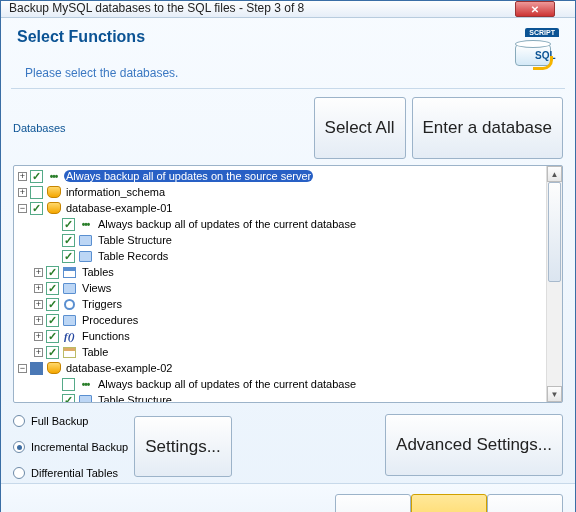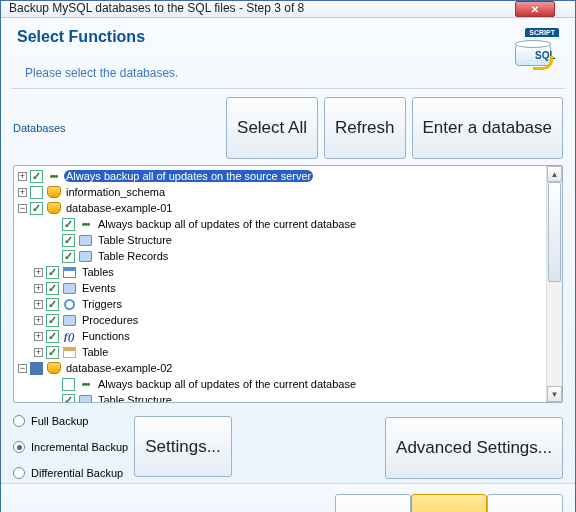--- a/index.html
+++ b/index.html
@@ -88,21 +88,21 @@
   .lbl { padding: 0 2px; }
   .lbl.sel { background: #2860c5; color: #fff; border-radius: 6px; }
   .scrollbar {
     width: 16px; background: #f1f1f1; border-left: 1px solid #ddd;
     display: flex; flex-direction: column;
   }
   .sb-btn { height: 16px; background: linear-gradient(#fdfdfd,#e7e7e7); border:1px solid #bcbcbc; display:flex; align-items:center; justify-content:center; font-size:8px; color:#555; }
   .sb-track { flex: 1; position: relative; }
   .sb-thumb { position:absolute; top:0; left:1px; right:1px; height:100px; background: linear-gradient(#fdfdfd,#dbe5f0); border:1px solid #a7b9cc; border-radius:2px; }
   .options {
-    display: flex; padding: 8px 12px 4px; gap: 20px; align-items: flex-end;
+    display: flex; padding: 8px 12px 4px; gap: 20px; align-items: center;
   }
   .radios { flex: 1; display:flex; flex-direction:column; gap: 10px; padding-top:4px; }
   .radio-row { display:flex; align-items:center; gap:6px; font-size:11px; }
   .radio {
     width:12px; height:12px; border:1px solid #6d8aa8; border-radius:50%; background:#fff;
     display:inline-flex; align-items:center; justify-content:center;
   }
   .radio.on::after { content:""; width:5px; height:5px; background:#3d6da3; border-radius:50%; }
   .opt-btns { display:flex; flex-direction:column; gap:8px; align-items:flex-end; }
   .settings-inline { display:inline-block; }
@@ -140,21 +140,20 @@
         <div class="arrow-curve"></div>
       </div>
     </div>
   </div>
 
   <div class="hr"></div>
 
   <div class="toolbar-row">
     <span class="section-label">Databases</span>
     <div class="btn">Select All</div>
-    <div class="btn">Refresh</div>
     <div class="btn btn-wide">Enter a database</div>
   </div>
 
   <div class="tree-wrap">
     <div class="tree">
       <div class="row ind1">
         <span class="exp">+</span>
         <span class="chk checked"></span>
         <span class="icn icn-bullets">•••</span>
         <span class="lbl sel">Always backup all of updates on the source server</span>
@@ -204,21 +203,21 @@
             <span class="icn-tbl"></span>
           </span>
         <span class="lbl">Tables</span>
       </div>
       <div class="row ind2">
         <span class="exp">+</span>
         <span class="chk checked"></span>
         <span class="icn">
             <span class="icn-blue"></span>
           </span>
-        <span class="lbl">Events</span>
+        <span class="lbl">Views</span>
       </div>
       <div class="row ind2">
         <span class="exp">+</span>
         <span class="chk checked"></span>
         <span class="icn">
             <span class="icn-circ"></span>
           </span>
         <span class="lbl">Triggers</span>
       </div>
       <div class="row ind2">
@@ -281,21 +280,21 @@
         <span class="radio"></span>
         <span>Full Backup</span>
       </label>
       <label class="radio-row">
         <span class="radio on"></span>
         <span>Incremental Backup</span>
         <span class="settings-inline"><span class="btn">Settings...</span></span>
       </label>
       <label class="radio-row">
         <span class="radio"></span>
-        <span>Differential Backup</span>
+        <span>Differential Tables</span>
       </label>
     </div>
     <div class="opt-btns">
       <div class="btn btn-wide">Advanced Settings...</div>
     </div>
   </div>
 
   <div class="footer">
     <div class="btn" style="min-width:76px"><u>B</u><span>ack</span></div>
     <div class="btn btn-next" style="min-width:76px"><u>N</u><span>ext</span></div>

